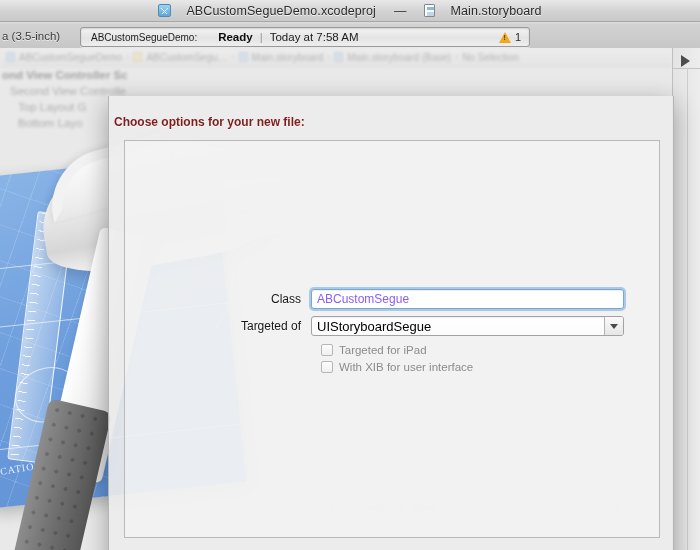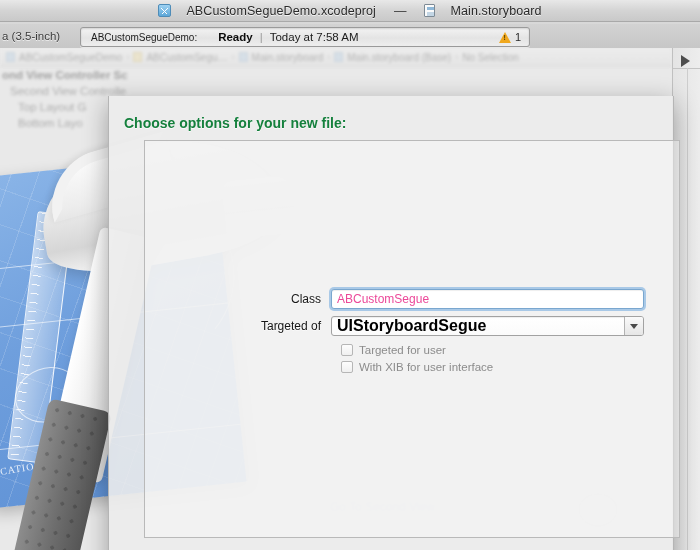--- a/index.html
+++ b/index.html
@@ -231,58 +231,57 @@
   
   .sheet {
     position: absolute; left: 108px; top: 48px; width: 566px; height: 494px;
     background: rgba(236,236,236,0.90);
     border-left: 1px solid #b5b5b5; border-right: 1px solid #b5b5b5;
     border-bottom: 1px solid #9b9b9b;
     border-bottom-left-radius: 5px; border-bottom-right-radius: 5px;
     box-shadow: 0 7px 26px rgba(0,0,0,0.33);
   }
   .sheet-title {
-    position: absolute; left: 15px; top: 19px;
-    font-size: 14px; font-weight: bold; color: #15803d;
+    position: absolute; left: 5px; top: 19px;
+    font-size: 12px; font-weight: bold; color: #7f1d1d;
     text-shadow: 0 1px 0 rgba(255,255,255,0.7);
   }
   .sheet-body {
     position: absolute; left: 15px; top: 44px; width: 536px; height: 398px;
     background: rgba(250,250,250,0.42);
     border: 1px solid #b9b9b9;
     overflow: hidden;
-    margin-left: 20px;
   }
 
   
   .form {
     position: absolute; left: 0; top: 148px; width: 100%;
   }
   .row { display: flex; align-items: center; margin-bottom: 7px; }
   .row-label {
     width: 186px; text-align: right; padding-right: 10px;
     font-size: 12px; color: #161616;
     text-shadow: 0 1px 0 rgba(255,255,255,0.55);
   }
   .txt-field {
     width: 313px; height: 20px;
     background: #ffffff; border: 1px solid #7aa7cf;
     border-radius: 3px; outline: none;
-    font-family: "Liberation Sans", sans-serif; font-size: 12px; color: #ec4899;
+    font-family: "Liberation Sans", sans-serif; font-size: 12px; color: #8b5cf6;
     padding: 0 5px;
     box-shadow: 0 0 0 2px rgba(110,168,222,0.55), inset 0 1px 1px rgba(0,0,0,0.07);
   }
   .combo {
     position: relative; width: 313px; height: 20px;
     background: linear-gradient(to bottom, #ffffff, #fbfbfb);
     border: 1px solid #a2a2a2; border-radius: 3px;
     display: flex; align-items: center;
     box-shadow: inset 0 1px 1px rgba(0,0,0,0.07);
   }
-  .combo-text { font-size: 16px; color: #000; padding-left: 5px; font-weight: bold; }
+  .combo-text { font-size: 13px; color: #000; padding-left: 5px; }
   .combo-btn {
     position: absolute; right: 0; top: 0; width: 19px; height: 18px;
     background: linear-gradient(to bottom, #fafafa, #e6e6e6);
     border-left: 1px solid #b2b2b2;
     border-top-right-radius: 2px; border-bottom-right-radius: 2px;
     display: flex; align-items: center; justify-content: center;
   }
   .combo-caret {
     width: 0; height: 0; border-left: 4px solid transparent;
     border-right: 4px solid transparent; border-top: 5px solid #4a4a4a;
@@ -398,21 +397,21 @@
             <span class="combo-text">UIStoryboardSegue</span>
             <span class="combo-btn">
               <span class="combo-caret"></span>
             </span>
           </div>
         </div>
 
         <div class="checks">
           <div class="check-row">
             <span class="checkbox"></span>
-            <span class="check-label">Targeted for user</span>
+            <span class="check-label">Targeted for iPad</span>
           </div>
           <div class="check-row">
             <span class="checkbox"></span>
             <span class="check-label">With XIB for user interface</span>
           </div>
         </div>
 
       </div>
     </div>
 

